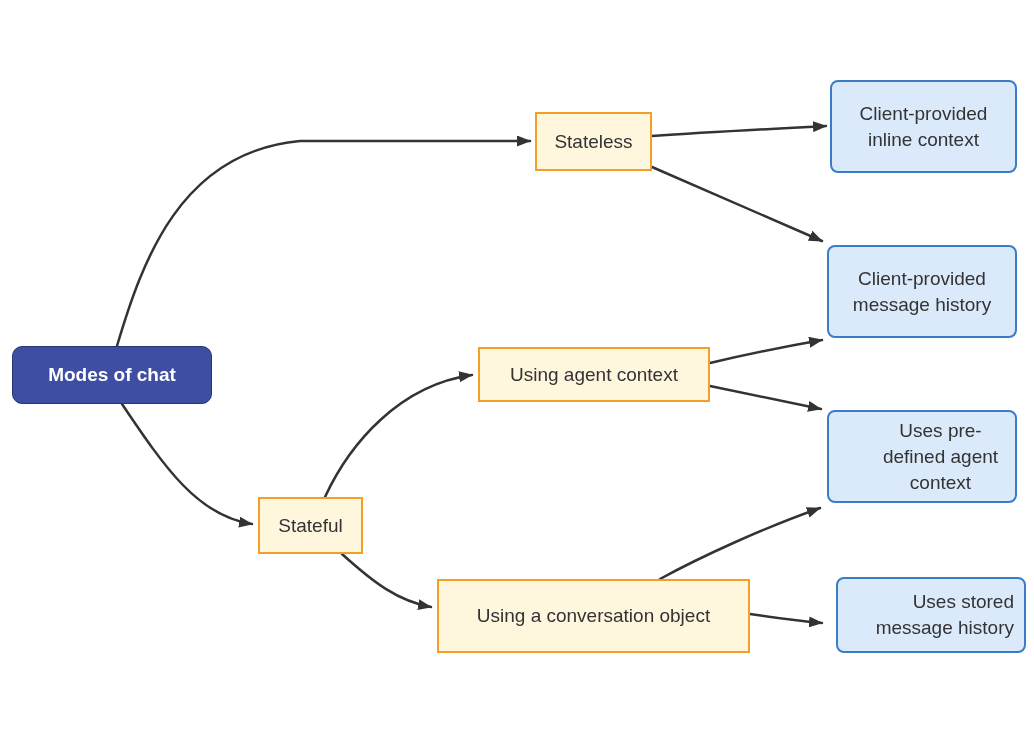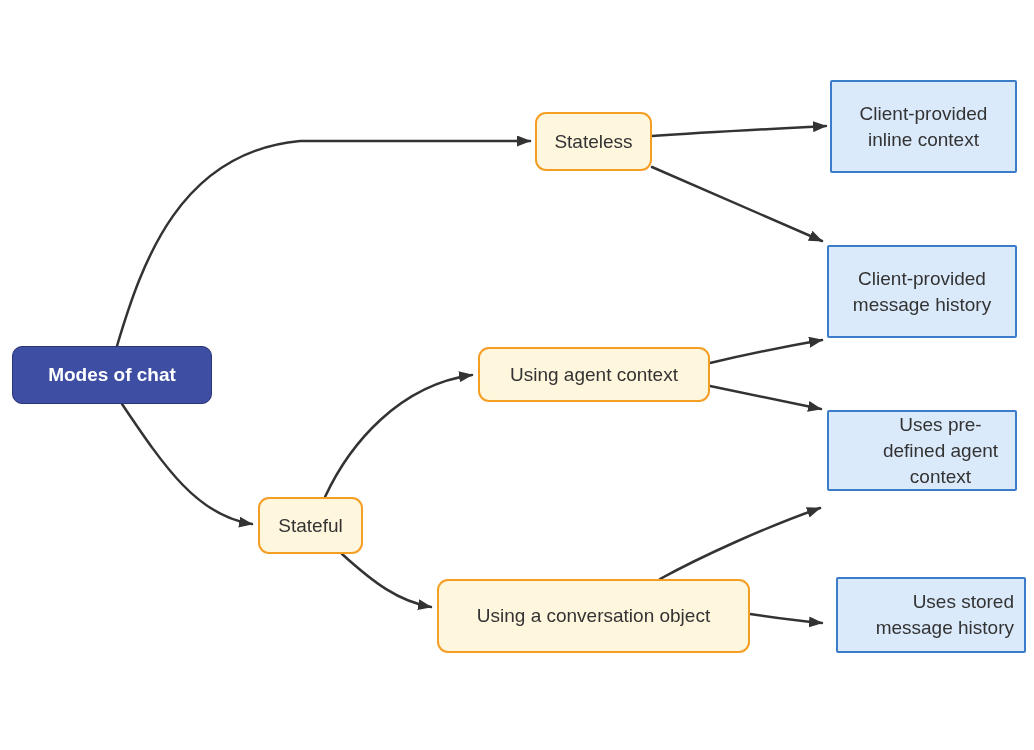--- a/index.html
+++ b/index.html
@@ -36,37 +36,37 @@
   .node.root {
     background: var(--root-fill, #3D4EA3);
     border: 1.5px solid var(--root-border, #2A3672);
     border-radius: 10px;
     color: var(--root-text, #ffffff);
     font-weight: bold;
   }
   .node.branch {
     background: var(--branch-fill, #FFF6DE);
     border: 2px solid var(--branch-border, #F59E24);
-    border-radius: 11px;
+    border-radius: 0;
   }
   .node.leaf {
     background: var(--leaf-fill, #DBEAFB);
     border: 2px solid var(--leaf-border, #3B7CC9);
-    border-radius: 2px;
+    border-radius: 8px;
     padding: 0 10px;
   }
   
   #n-root      { left: 12px;  top: 346px; width: 200px; height: 58px; }
   #n-stateless { left: 535px; top: 112px; width: 117px; height: 59px; }
   #n-stateful  { left: 258px; top: 497px; width: 105px; height: 57px; align-items: center; }
   #n-agent     { left: 478px; top: 347px; width: 232px; height: 55px; text-align: center; }
   #n-conv      { left: 437px; top: 579px; width: 313px; height: 74px; }
   #n-inline    { left: 830px; top: 80px;  width: 187px; height: 93px; }
   #n-history   { left: 827px; top: 245px; width: 190px; height: 93px; justify-content: flex-end; }
-  #n-predef    { left: 827px; top: 410px; width: 190px; height: 81px; padding-left: 47px; }
+  #n-predef    { left: 827px; top: 410px; width: 190px; height: 93px; padding-left: 47px; }
   #n-stored    { left: 836px; top: 577px; width: 190px; height: 76px; text-align: right; }
 </style>
 </head>
 <body>
 
 <div class="canvas">
 
   <svg class="edge-layer" viewBox="0 0 1034 750" xmlns="http://www.w3.org/2000/svg">
     <defs>
       <marker id="arrow" viewBox="0 0 14 11" refX="13" refY="5.5" markerWidth="14" markerHeight="11" markerUnits="userSpaceOnUse" orient="auto">

